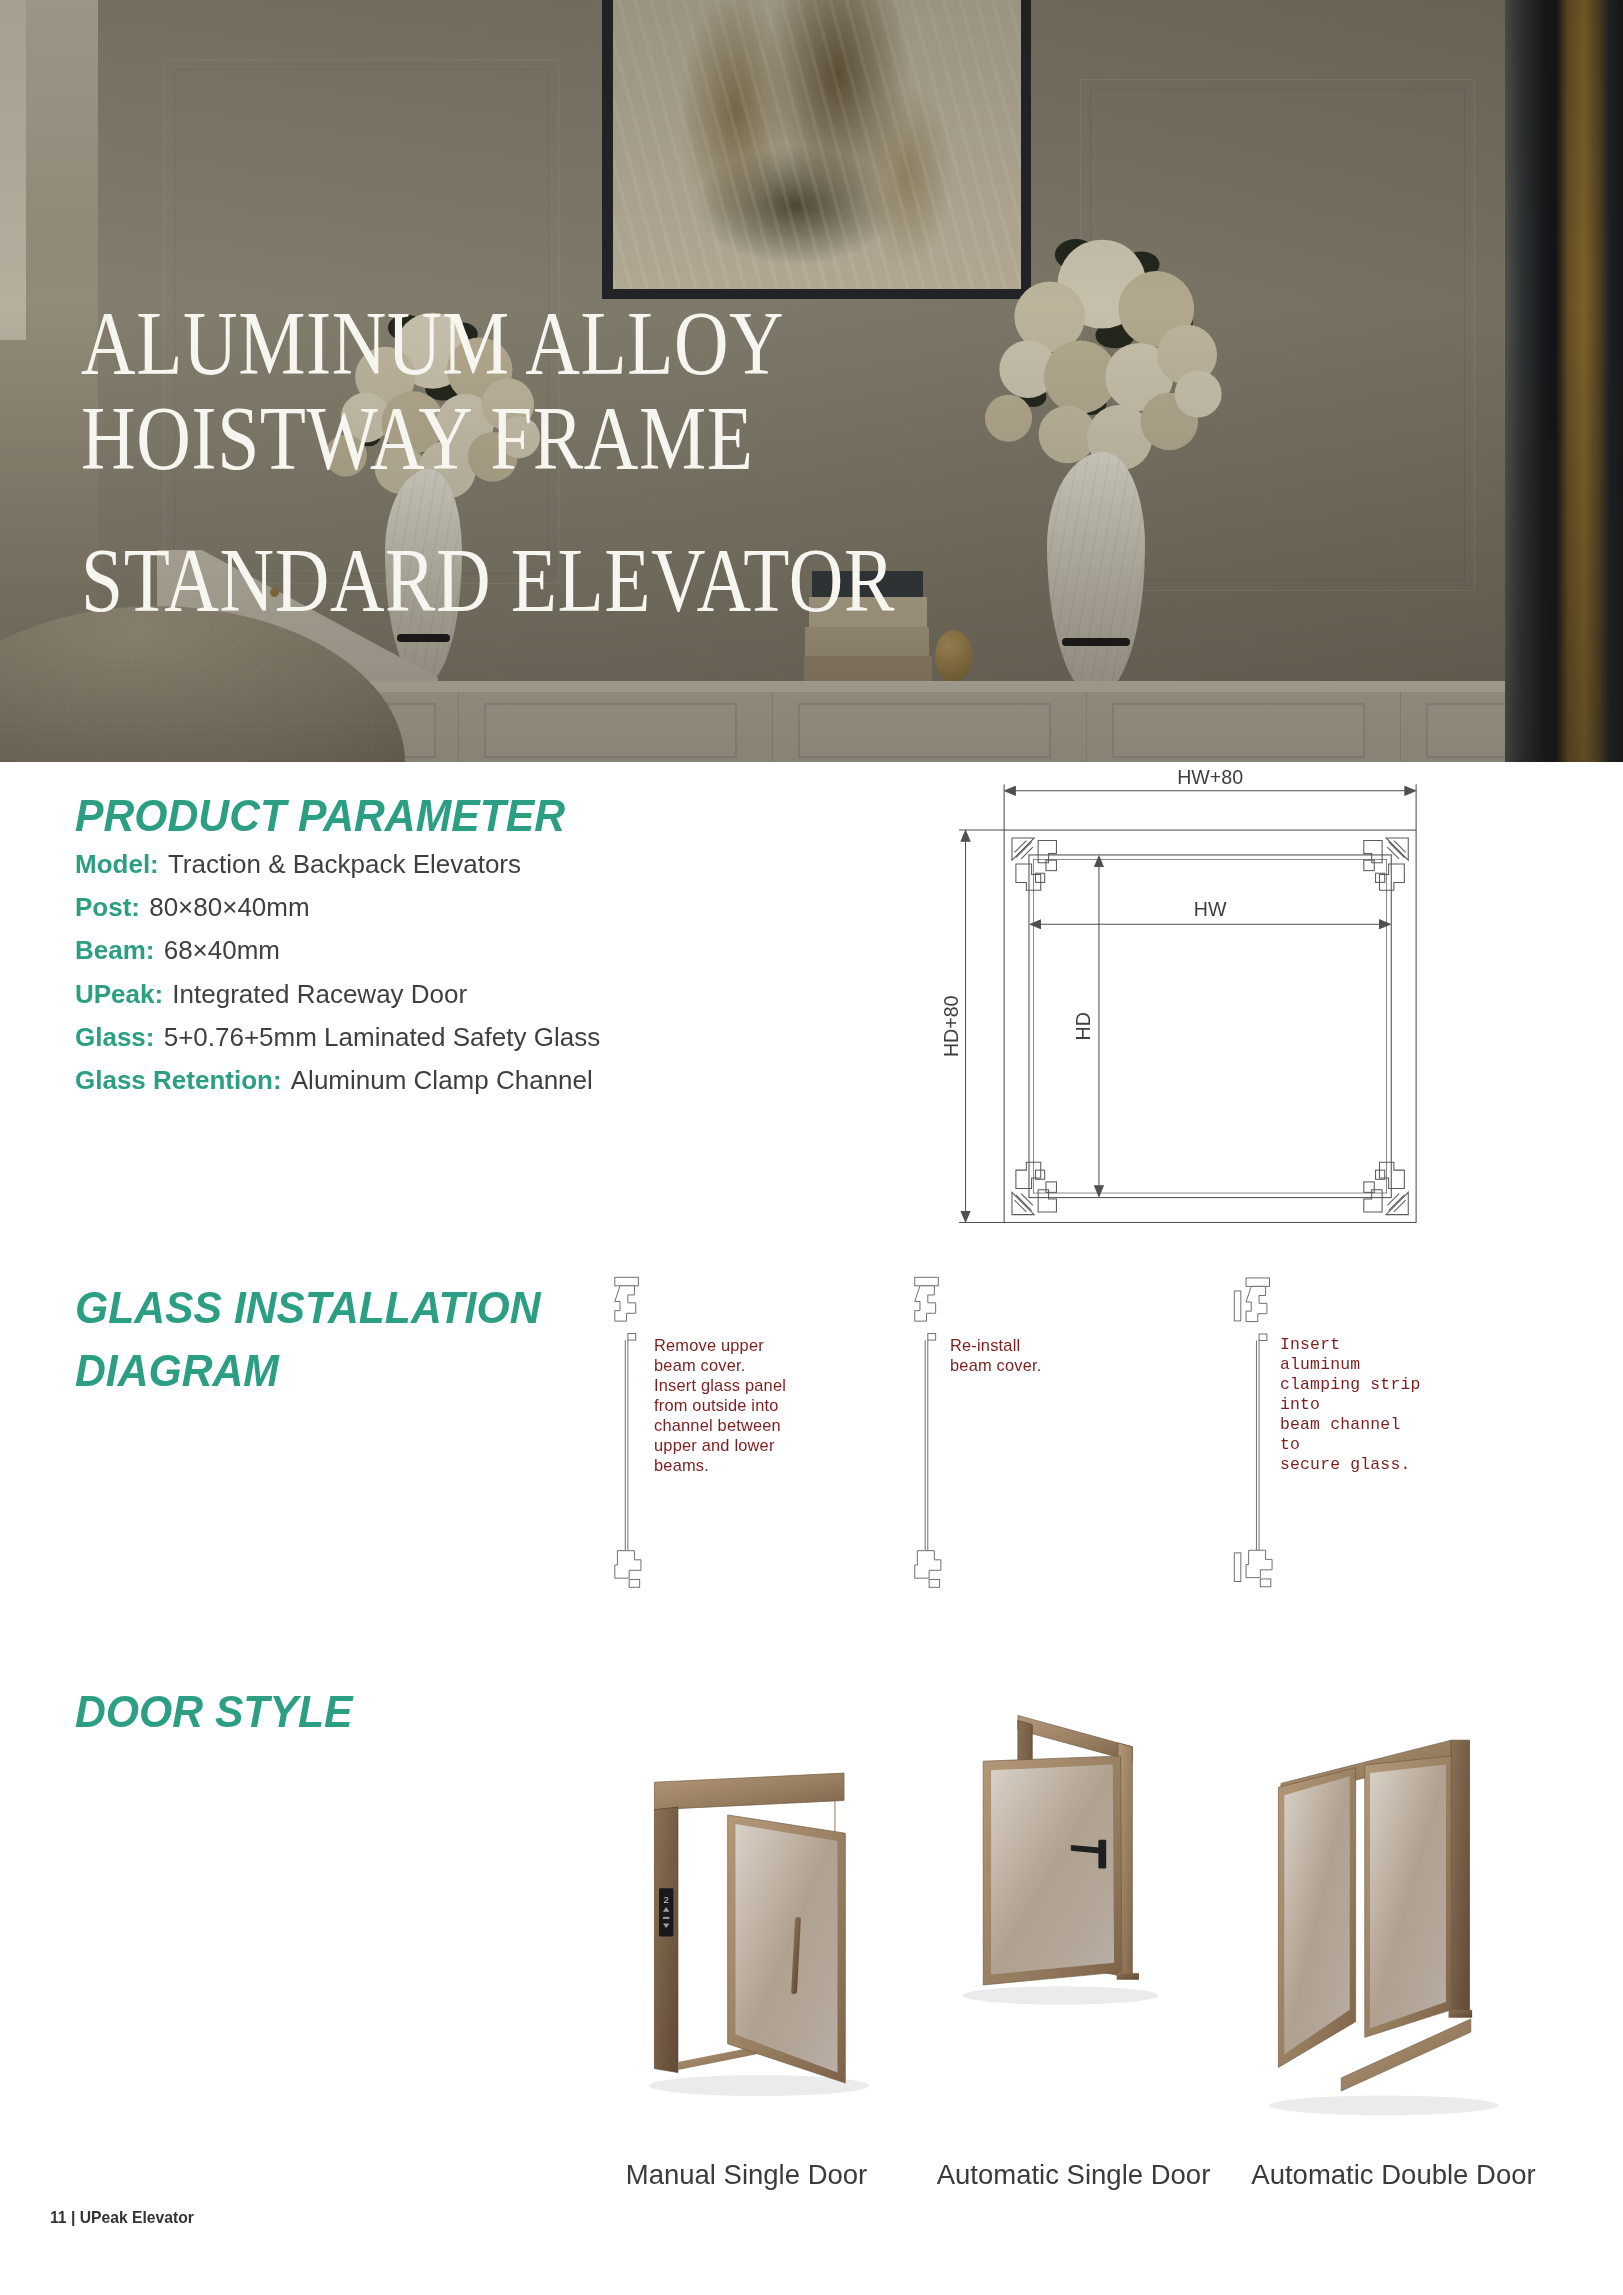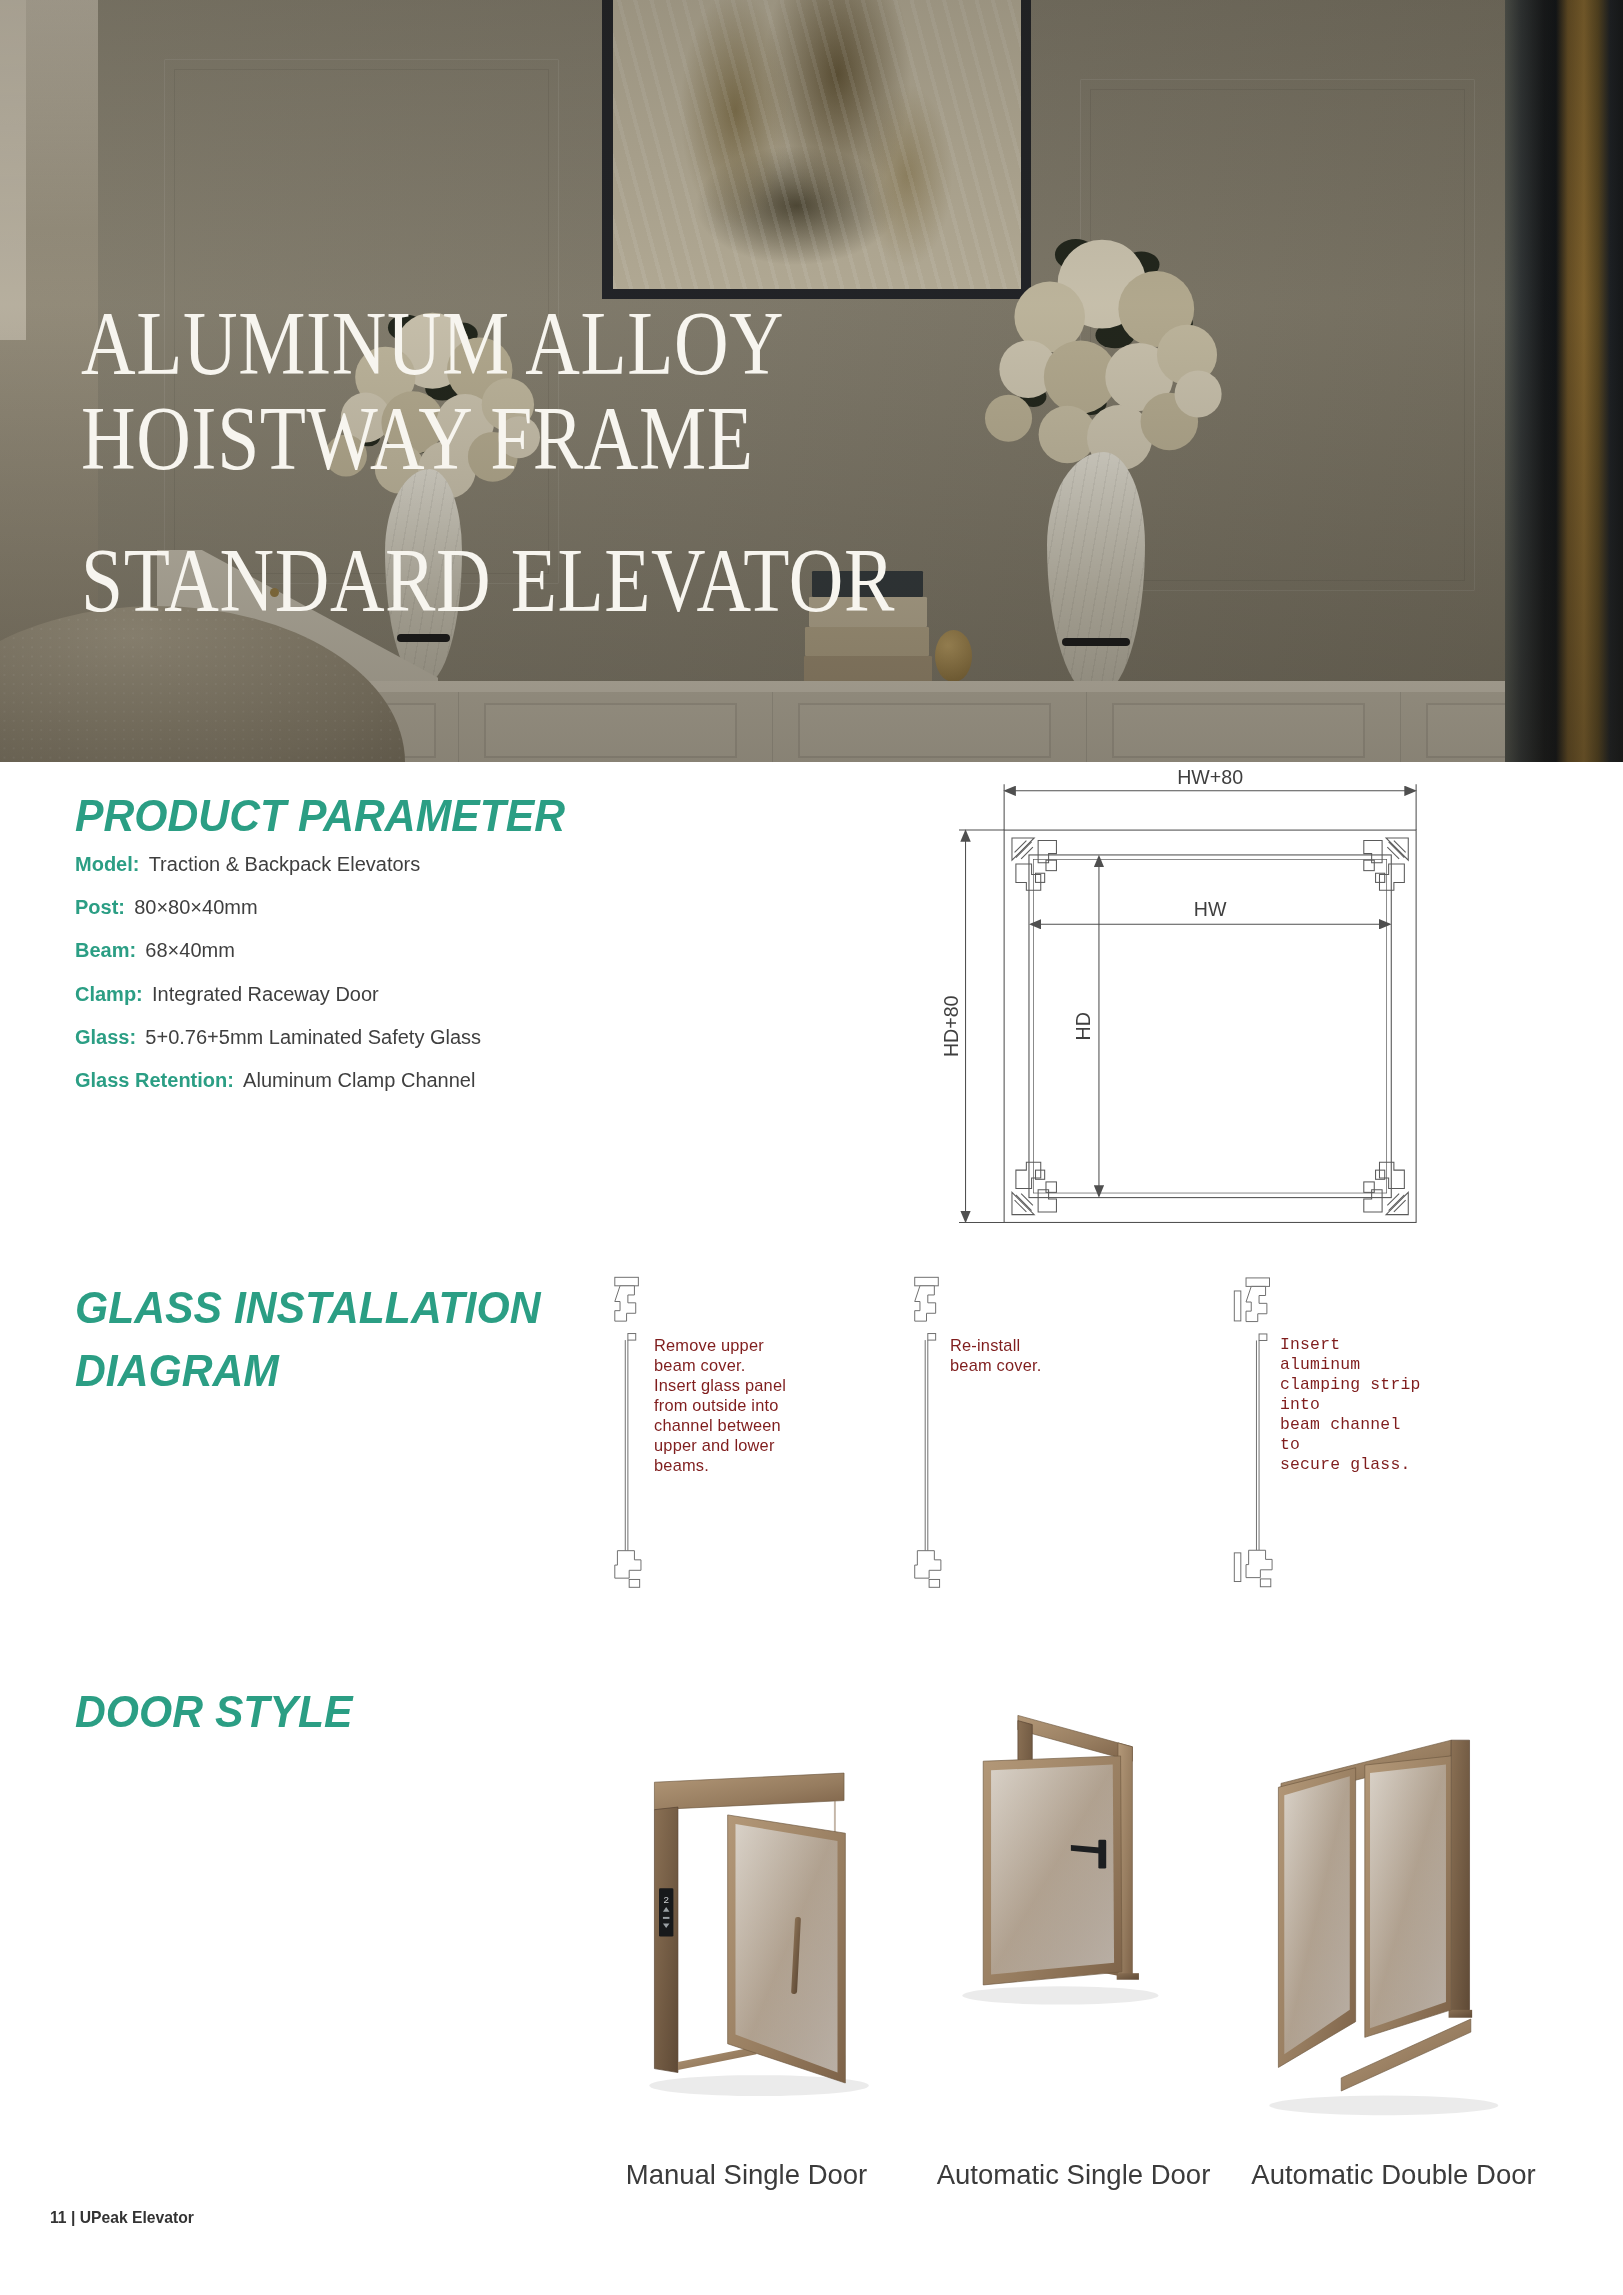--- a/index.html
+++ b/index.html
@@ -51,21 +51,21 @@
   .elev-frame{position:absolute;left:1505px;top:0;width:118px;height:762px;
     background:linear-gradient(90deg,#565a54 0px,#33383a 15.7px,#16191c 39px,#101418 51px,#6e5426 63px,#8a6a30 79px,#5d4a22 93px,#1d2126 105px,#14171a 118px);}
   .hero-shade{position:absolute;inset:0;
     background:linear-gradient(180deg, rgba(25,22,15,0.25) 0%, rgba(25,22,15,0.12) 40%, rgba(30,26,18,0.38) 100%);}
   .hero-title{position:absolute;left:81px;color:#f7f5ef;font-family:"Liberation Serif", serif;
     font-size:90px;line-height:96px;letter-spacing:0.7px;transform:scaleX(0.84);transform-origin:left top;white-space:nowrap;}
 
   
   .sec-h{position:absolute;left:75px;color:#2b9e84;font-style:italic;font-weight:600;
     font-size:44px;line-height:63px;letter-spacing:0;transform:scaleX(0.97);transform-origin:left top;white-space:pre-line;}
-  .params{position:absolute;left:75px;top:851px;font-size:20px;line-height:27.5px;color:#3f3f3f;}
+  .params{position:absolute;left:75px;top:851px;font-size:26px;line-height:27.5px;color:#3f3f3f;}
   .param{margin-bottom:15.7px;}
   .plabel{color:#2b9e84;font-weight:700;margin-right:9.2px;}
   .pvalue{color:#3f3f3f;font-weight:400;}
   .caption{position:absolute;top:1335px;font-size:16.4px;line-height:20px;color:#7f1d1d;white-space:pre-line;letter-spacing:0.2px;}
   .door-label{position:absolute;top:2159px;font-size:27.5px;color:#3b3b3b;text-align:center;}
   .footer{position:absolute;left:50px;top:2209px;font-size:15.7px;font-weight:700;color:#333333;}
   svg text{font-family:"Liberation Sans", sans-serif;}
   .dimtext{font-size:30px;fill:#3f3f3f;}
 </style>
 </head>
@@ -231,21 +231,21 @@
   <div class="param">
     <span class="plabel">Model:</span><span class="pvalue">Traction &amp; Backpack Elevators</span>
   </div>
   <div class="param">
     <span class="plabel">Post:</span><span class="pvalue">80×80×40mm</span>
   </div>
   <div class="param">
     <span class="plabel">Beam:</span><span class="pvalue">68×40mm</span>
   </div>
   <div class="param">
-    <span class="plabel">Clamp:</span><span class="pvalue">Integrated Raceway Door</span>
+    <span class="plabel">UPeak:</span><span class="pvalue">Integrated Raceway Door</span>
   </div>
   <div class="param">
     <span class="plabel">Glass:</span><span class="pvalue">5+0.76+5mm Laminated Safety Glass</span>
   </div>
   <div class="param">
     <span class="plabel">Glass Retention:</span><span class="pvalue">Aluminum Clamp Channel</span>
   </div>
 </div>
 
 <svg class="abs" style="left:942px;top:767px;" width="497" height="478" viewBox="0 0 760 730">

